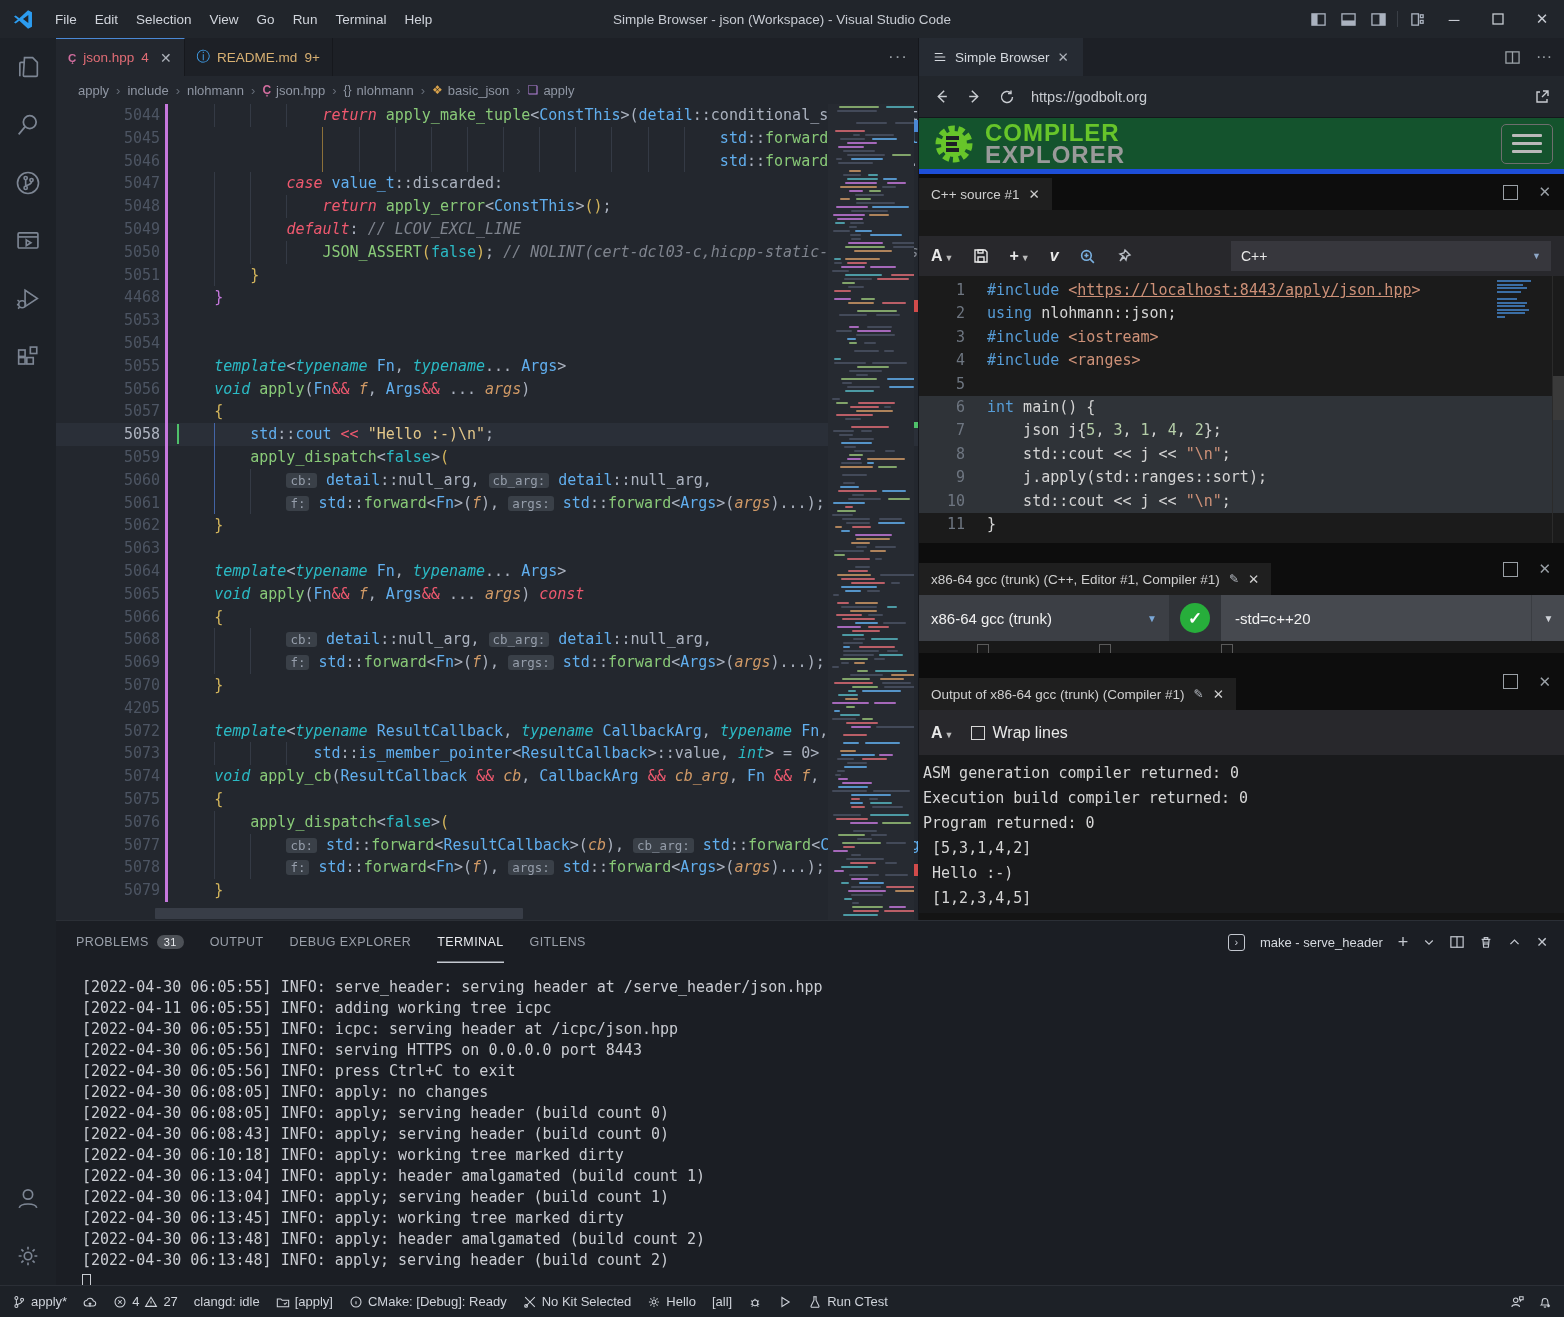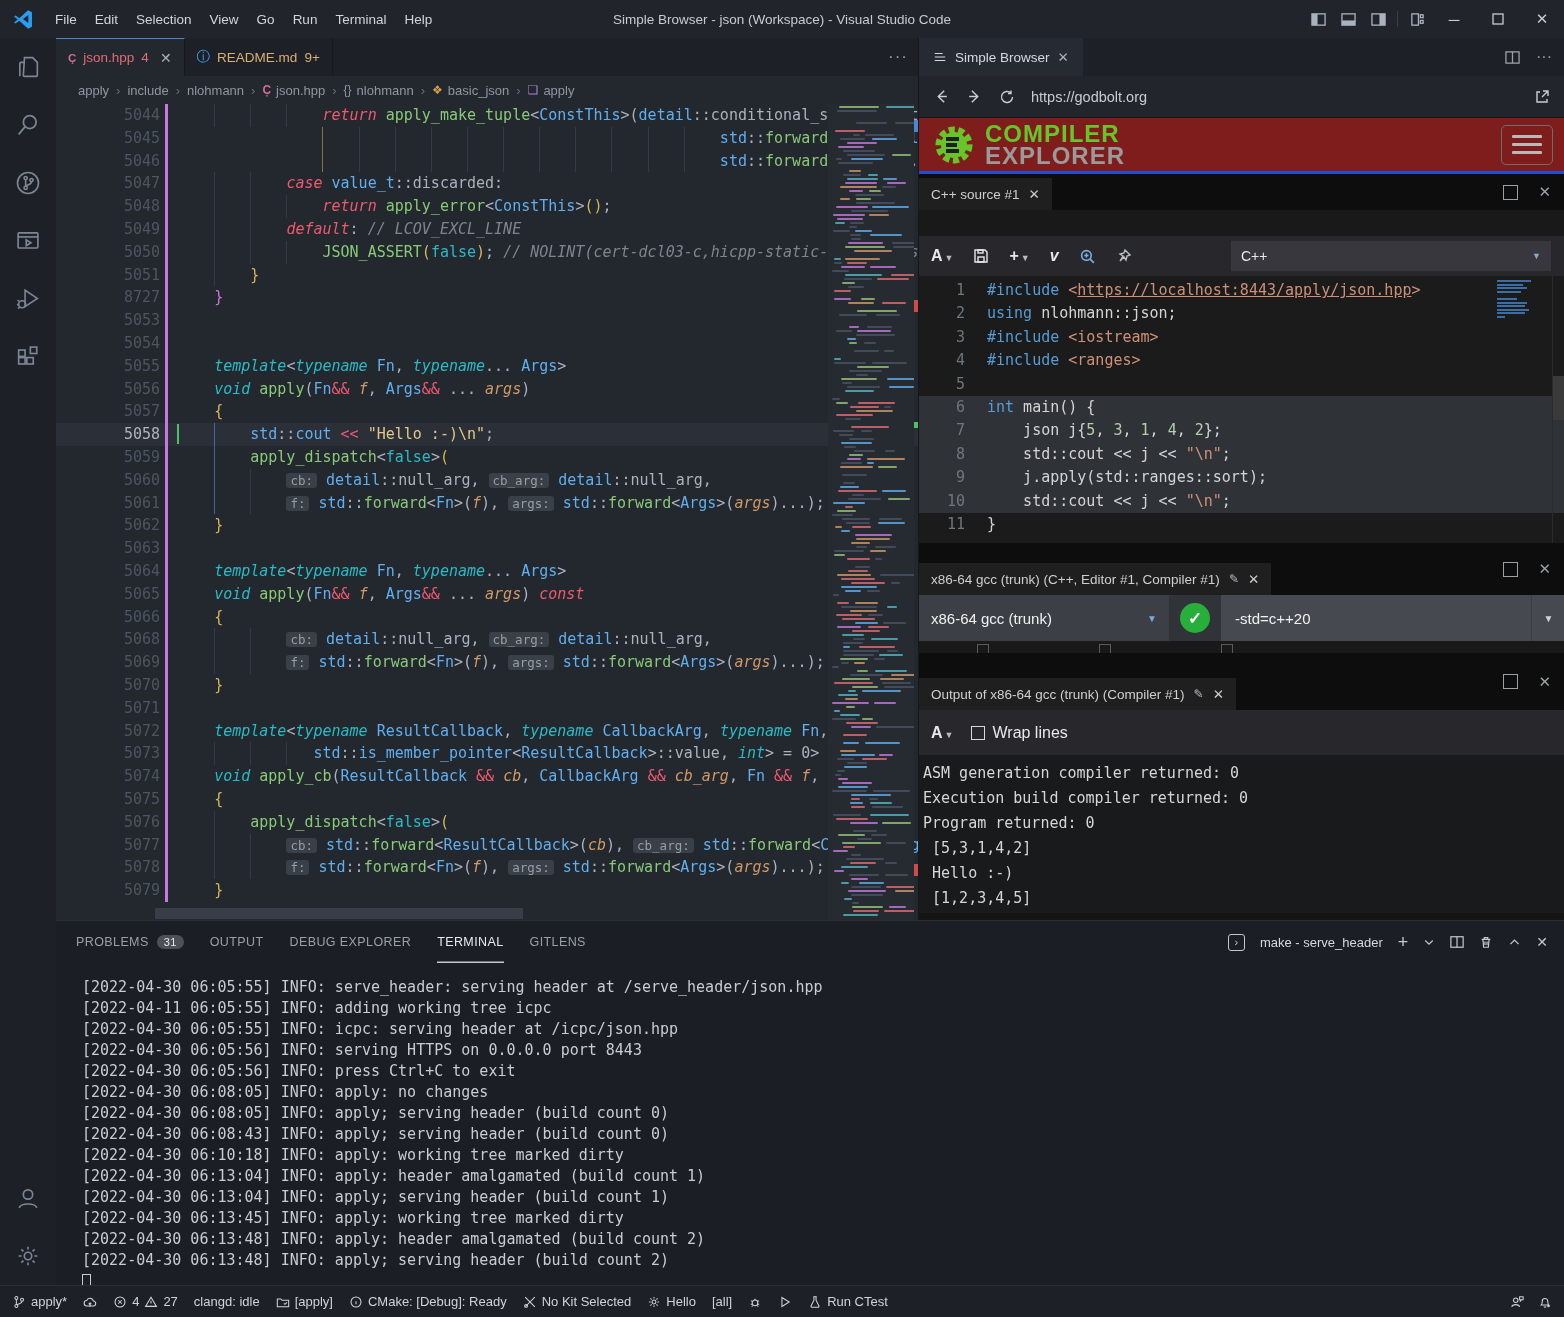--- a/index.html
+++ b/index.html
@@ -68,21 +68,21 @@
   
   #browser { position:absolute; left:918px; top:38px; width:646px; height:882px; background:#1d2026; border-left:1px solid #15171c; }
   #btabrow { height:38px; background:#1d2026; display:flex; align-items:stretch; position:relative; }
   #btab { display:flex; align-items:center; gap:8px; background:#262b33; padding:0 14px; font-size:13.5px; color:#d5d9df; }
   #btab .close { color:#aeb3bb; }
   #bactions { position:absolute; right:12px; top:0; height:38px; display:flex; gap:16px; align-items:center; color:#9aa0a6; }
   #urlrow { height:42px; background:#22262c; display:flex; align-items:center; gap:16px; padding:0 14px; color:#c9ccd1; border-bottom:1px solid #15171c; }
   #urltext { font-size:14.5px; flex:1; }
   
   #ce { position:absolute; left:0; top:80px; width:646px; height:802px; background:#141414; color:#ccc; }
-  #ce-header { height:56px; background:#7f1d1d; display:flex; align-items:center; padding:0 12px; border-bottom:3px solid #1d4ed8; }
+  #ce-header { height:56px; background:#14532d; display:flex; align-items:center; padding:0 12px; border-bottom:5px solid #1d4ed8; }
   #ce-gear { position:relative; width:46px; height:46px; margin-right:8px; }
   #brand { line-height:22px; font-weight:bold; font-size:24px; letter-spacing:1px; font-family:"Liberation Sans",sans-serif; }
   #brand .b1 { color:#67c52a; } #brand .b2 { color:#9a9a9a; }
   #hamburger { margin-left:auto; width:52px; height:40px; border:1px solid #6e6e6e; border-radius:5px; display:flex; flex-direction:column; justify-content:center; gap:5px; align-items:center; }
   #hamburger span { display:block; width:30px; height:3px; background:#b9b9b9; border-radius:1px; }
   .ce-strip { background:#0d0d0d; display:flex; align-items:flex-end; position:relative; }
   .ce-tab { background:#1f1f1f; color:#cfcfcf; font-size:13.5px; padding:8px 12px; display:flex; gap:9px; align-items:center; }
   .ce-tab .pencil { font-size:12px; color:#b9bec6; }
   .ce-ctrl { position:absolute; right:14px; top:50%; transform:translateY(-50%); display:flex; gap:20px; color:#9aa0a6; font-size:15px; align-items:center; }
   .sq { width:15px; height:15px; border:1.6px solid #9aa0a6; display:inline-block; }
@@ -301,39 +301,39 @@
     </div>
   <div id="code">
       <div class="cl"><span class="ln">5044</span><span class="modbar"></span><span class="lc"><span class="guide gi" style="left: 36.12px;"></span><span class="guide gi" style="left: 72.24px;"></span><span class="guide gi" style="left: 108.36px;"></span><span>                </span><span class="kw">return</span><span> </span><span class="fn">apply_make_tuple</span><span>&lt;</span><span class="type">ConstThis</span><span>&gt;(</span><span class="type">detail</span><span>::</span><span>conditional_static_cast&lt;ConstThis&gt;(*this),</span></span></div>
       <div class="cl"><span class="ln">5045</span><span class="modbar"></span><span class="lc"><span class="guide go" style="left: 144.48px;"></span><span class="guide gi" style="left: 180.6px;"></span><span class="guide gi" style="left: 216.72px;"></span><span class="guide gi" style="left: 252.84px;"></span><span class="guide gi" style="left: 288.96px;"></span><span class="guide gi" style="left: 325.08px;"></span><span class="guide gi" style="left: 361.2px;"></span><span class="guide gi" style="left: 397.32px;"></span><span class="guide gi" style="left: 433.44px;"></span><span class="guide gi" style="left: 469.56px;"></span><span class="guide gi" style="left: 505.68px;"></span><span>                                                            </span><span class="type">std</span><span>::</span><span class="fn">forward</span><span>&lt;</span><span class="type">ResultCallback</span></span></div>
       <div class="cl"><span class="ln">5046</span><span class="modbar"></span><span class="lc"><span class="guide go" style="left: 144.48px;"></span><span class="guide gi" style="left: 180.6px;"></span><span class="guide gi" style="left: 216.72px;"></span><span class="guide gi" style="left: 252.84px;"></span><span class="guide gi" style="left: 288.96px;"></span><span class="guide gi" style="left: 325.08px;"></span><span class="guide gi" style="left: 361.2px;"></span><span class="guide gi" style="left: 397.32px;"></span><span class="guide gi" style="left: 433.44px;"></span><span class="guide gi" style="left: 469.56px;"></span><span class="guide gi" style="left: 505.68px;"></span><span>                                                            </span><span class="type">std</span><span>::</span><span class="fn">forward</span><span>&lt;</span><span class="type">Fn</span><span>&gt;(</span><span class="param">f</span><span>)...);</span></span></div>
       <div class="cl"><span class="ln">5047</span><span class="modbar"></span><span class="lc"><span class="guide gi" style="left: 36.12px;"></span><span class="guide gi" style="left: 72.24px;"></span><span>            </span><span class="kw">case</span><span> </span><span class="type">value_t</span><span>::</span><span>discarded</span><span>:</span></span></div>
       <div class="cl"><span class="ln">5048</span><span class="modbar"></span><span class="lc"><span class="guide gi" style="left: 36.12px;"></span><span class="guide gi" style="left: 72.24px;"></span><span class="guide gi" style="left: 108.36px;"></span><span>                </span><span class="kw">return</span><span> </span><span class="fn">apply_error</span><span>&lt;</span><span class="type">ConstThis</span><span>&gt;</span><span class="gold">()</span><span>;</span></span></div>
       <div class="cl"><span class="ln">5049</span><span class="modbar"></span><span class="lc"><span class="guide gi" style="left: 36.12px;"></span><span class="guide gi" style="left: 72.24px;"></span><span>            </span><span class="kw">default</span><span>: </span><span class="cm">// LCOV_EXCL_LINE</span></span></div>
       <div class="cl"><span class="ln">5050</span><span class="modbar"></span><span class="lc"><span class="guide gi" style="left: 36.12px;"></span><span class="guide gi" style="left: 72.24px;"></span><span class="guide gi" style="left: 108.36px;"></span><span>                </span><span class="fn">JSON_ASSERT</span><span class="gold">(</span><span class="lit">false</span><span class="gold">)</span><span>; </span><span class="cm">// NOLINT(cert-dcl03-c,hicpp-static-assert,misc-static-assert)</span></span></div>
       <div class="cl"><span class="ln">5051</span><span class="modbar"></span><span class="lc"><span class="guide gi" style="left: 36.12px;"></span><span>        </span><span class="gold">}</span></span></div>
-      <div class="cl"><span class="ln">8727</span><span class="modbar"></span><span class="lc"><span>    </span><span class="purple">}</span></span></div>
+      <div class="cl"><span class="ln">4468</span><span class="modbar"></span><span class="lc"><span>    </span><span class="purple">}</span></span></div>
       <div class="cl"><span class="ln">5053</span><span class="modbar"></span><span class="lc"></span></div>
       <div class="cl"><span class="ln">5054</span><span class="modbar"></span></div>
       <div class="cl"><span class="ln">5055</span><span class="modbar"></span><span class="lc"><span>    </span><span class="kwc">template</span><span>&lt;</span><span class="kwc">typename</span><span> </span><span class="type">Fn</span><span>, </span><span class="kwc">typename</span><span>... </span><span class="type">Args</span><span>&gt;</span></span></div>
       <div class="cl"><span class="ln">5056</span><span class="modbar"></span><span class="lc"><span>    </span><span class="kwc">void</span><span> </span><span class="fn">apply</span><span>(</span><span class="type">Fn</span><span class="op">&amp;&amp;</span><span> </span><span class="param">f</span><span>, </span><span class="type">Args</span><span class="op">&amp;&amp;</span><span> ... </span><span class="param">args</span><span>)</span></span></div>
       <div class="cl"><span class="ln">5057</span><span class="modbar"></span><span class="lc"><span>    </span><span class="gold">{</span></span></div>
       <div class="cl active"><span class="ln">5058</span><span class="modbar"></span><span class="lc"><span class="guide ga" style="left: 36.12px;"></span><span class="cursor" style="left: -1px;"></span><span>        </span><span class="type">std</span><span>::</span><span class="type">cout</span><span> </span><span class="op">&lt;&lt;</span><span> </span><span class="str">"Hello :-)\n"</span><span>;</span></span></div>
       <div class="cl"><span class="ln">5059</span><span class="modbar"></span><span class="lc"><span class="guide ga" style="left: 36.12px;"></span><span>        </span><span class="fn">apply_dispatch</span><span>&lt;</span><span class="lit">false</span><span>&gt;</span><span class="gold">(</span></span></div>
       <div class="cl"><span class="ln">5060</span><span class="modbar"></span><span class="lc"><span class="guide ga" style="left: 36.12px;"></span><span class="guide gi" style="left: 72.24px;"></span><span>            </span><span class="inlay">cb:</span><span> </span><span class="type">detail</span><span>::</span><span>null_arg</span><span>, </span><span class="inlay">cb_arg:</span><span> </span><span class="type">detail</span><span>::</span><span>null_arg</span><span>,</span></span></div>
       <div class="cl"><span class="ln">5061</span><span class="modbar"></span><span class="lc"><span class="guide ga" style="left: 36.12px;"></span><span class="guide gi" style="left: 72.24px;"></span><span>            </span><span class="inlay">f:</span><span> </span><span class="type">std</span><span>::</span><span class="fn">forward</span><span>&lt;</span><span class="type">Fn</span><span>&gt;(</span><span class="param">f</span><span>), </span><span class="inlay">args:</span><span> </span><span class="type">std</span><span>::</span><span class="fn">forward</span><span>&lt;</span><span class="type">Args</span><span>&gt;(</span><span class="param">args</span><span>)...);</span></span></div>
       <div class="cl"><span class="ln">5062</span><span class="modbar"></span><span class="lc"><span>    </span><span class="gold">}</span></span></div>
       <div class="cl"><span class="ln">5063</span><span class="modbar"></span><span class="lc"></span></div>
       <div class="cl"><span class="ln">5064</span><span class="modbar"></span><span class="lc"><span>    </span><span class="kwc">template</span><span>&lt;</span><span class="kwc">typename</span><span> </span><span class="type">Fn</span><span>, </span><span class="kwc">typename</span><span>... </span><span class="type">Args</span><span>&gt;</span></span></div>
       <div class="cl"><span class="ln">5065</span><span class="modbar"></span><span class="lc"><span>    </span><span class="kwc">void</span><span> </span><span class="fn">apply</span><span>(</span><span class="type">Fn</span><span class="op">&amp;&amp;</span><span> </span><span class="param">f</span><span>, </span><span class="type">Args</span><span class="op">&amp;&amp;</span><span> ... </span><span class="param">args</span><span>) </span><span class="kw">const</span></span></div>
       <div class="cl"><span class="ln">5066</span><span class="modbar"></span><span class="lc"><span>    </span><span class="gold">{</span></span></div>
       <div class="cl"><span class="ln">5068</span><span class="modbar"></span><span class="lc"><span class="guide gi" style="left: 36.12px;"></span><span class="guide gi" style="left: 72.24px;"></span><span>            </span><span class="inlay">cb:</span><span> </span><span class="type">detail</span><span>::</span><span>null_arg</span><span>, </span><span class="inlay">cb_arg:</span><span> </span><span class="type">detail</span><span>::</span><span>null_arg</span><span>,</span></span></div>
       <div class="cl"><span class="ln">5069</span><span class="modbar"></span><span class="lc"><span class="guide gi" style="left: 36.12px;"></span><span class="guide gi" style="left: 72.24px;"></span><span>            </span><span class="inlay">f:</span><span> </span><span class="type">std</span><span>::</span><span class="fn">forward</span><span>&lt;</span><span class="type">Fn</span><span>&gt;(</span><span class="param">f</span><span>), </span><span class="inlay">args:</span><span> </span><span class="type">std</span><span>::</span><span class="fn">forward</span><span>&lt;</span><span class="type">Args</span><span>&gt;(</span><span class="param">args</span><span>)...);</span></span></div>
       <div class="cl"><span class="ln">5070</span><span class="modbar"></span><span class="lc"><span>    </span><span class="gold">}</span></span></div>
-      <div class="cl"><span class="ln">5071</span><span class="modbar"></span><span class="lc"></span></div>
+      <div class="cl"><span class="ln">4205</span><span class="modbar"></span><span class="lc"></span></div>
       <div class="cl"><span class="ln">5072</span><span class="modbar"></span><span class="lc"><span>    </span><span class="kwc">template</span><span>&lt;</span><span class="kwc">typename</span><span> </span><span class="type">ResultCallback</span><span>, </span><span class="kwc">typename</span><span> </span><span class="type">CallbackArg</span><span>, </span><span class="kwc">typename</span><span> </span><span class="type">Fn</span><span>,</span></span></div>
       <div class="cl"><span class="ln">5073</span><span class="modbar"></span><span class="lc"><span class="guide gi" style="left: 36.12px;"></span><span class="guide gi" style="left: 72.24px;"></span><span class="guide gi" style="left: 108.36px;"></span><span>               </span><span class="type">std</span><span>::</span><span class="type">is_member_pointer</span><span>&lt;</span><span class="type">ResultCallback</span><span>&gt;::</span><span>value</span><span>, </span><span class="kwc">int</span><span>&gt; = 0&gt;</span></span></div>
       <div class="cl"><span class="ln">5074</span><span class="modbar"></span><span class="lc"><span>    </span><span class="kwc">void</span><span> </span><span class="fn">apply_cb</span><span>(</span><span class="type">ResultCallback</span><span> </span><span class="op">&amp;&amp;</span><span> </span><span class="param">cb</span><span>, </span><span class="type">CallbackArg</span><span> </span><span class="op">&amp;&amp;</span><span> </span><span class="param">cb_arg</span><span>, </span><span class="type">Fn</span><span> </span><span class="op">&amp;&amp;</span><span> </span><span class="param">f</span><span>,</span></span></div>
       <div class="cl"><span class="ln">5075</span><span class="modbar"></span><span class="lc"><span>    </span><span class="gold">{</span></span></div>
       <div class="cl"><span class="ln">5076</span><span class="modbar"></span><span class="lc"><span class="guide gi" style="left: 36.12px;"></span><span>        </span><span class="fn">apply_dispatch</span><span>&lt;</span><span class="lit">false</span><span>&gt;</span><span class="gold">(</span></span></div>
       <div class="cl"><span class="ln">5077</span><span class="modbar"></span><span class="lc"><span class="guide gi" style="left: 36.12px;"></span><span class="guide gi" style="left: 72.24px;"></span><span>            </span><span class="inlay">cb:</span><span> </span><span class="type">std</span><span>::</span><span class="fn">forward</span><span>&lt;</span><span class="type">ResultCallback</span><span>&gt;(</span><span class="param">cb</span><span>), </span><span class="inlay">cb_arg:</span><span> </span><span class="type">std</span><span>::</span><span class="fn">forward</span><span>&lt;</span><span class="type">CallbackArg</span></span></div>
       <div class="cl"><span class="ln">5078</span><span class="modbar"></span><span class="lc"><span class="guide gi" style="left: 36.12px;"></span><span class="guide gi" style="left: 72.24px;"></span><span>            </span><span class="inlay">f:</span><span> </span><span class="type">std</span><span>::</span><span class="fn">forward</span><span>&lt;</span><span class="type">Fn</span><span>&gt;(</span><span class="param">f</span><span>), </span><span class="inlay">args:</span><span> </span><span class="type">std</span><span>::</span><span class="fn">forward</span><span>&lt;</span><span class="type">Args</span><span>&gt;(</span><span class="param">args</span><span>)...);</span></span></div>
       <div class="cl"><span class="ln">5079</span><span class="modbar"></span><span class="lc"><span>    </span><span class="gold">}</span></span></div>
     </div>
   <div id="minimap">

